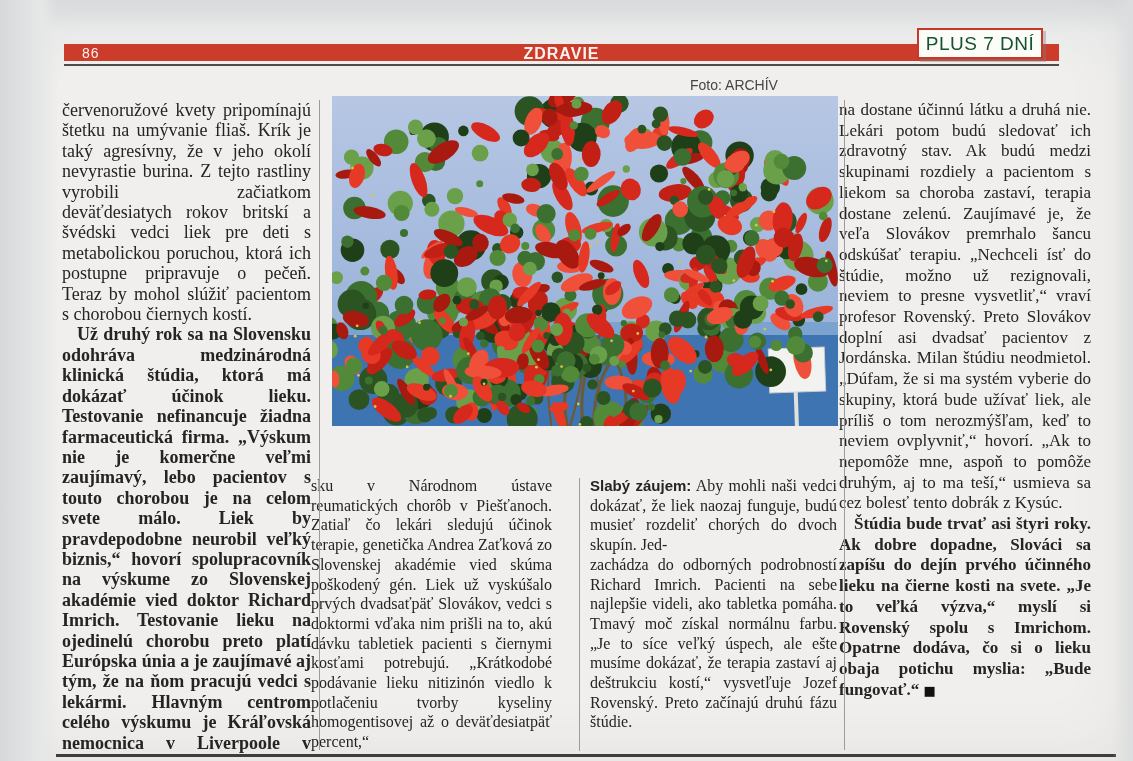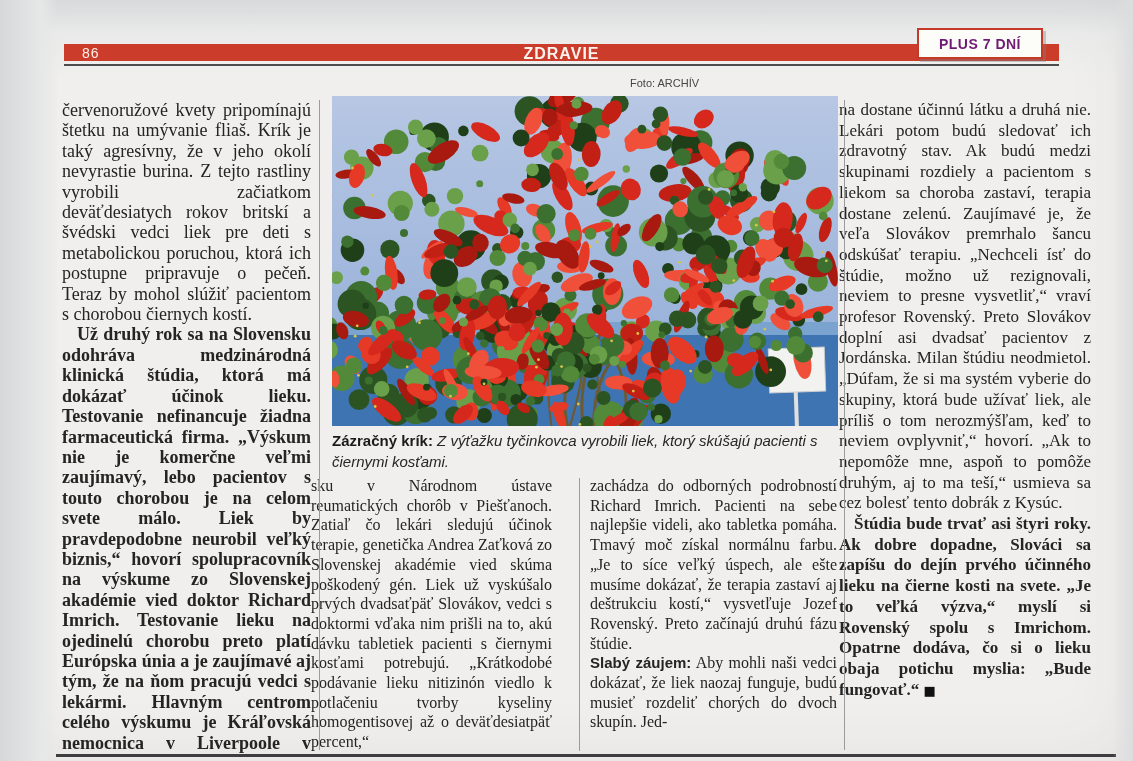--- a/index.html
+++ b/index.html
@@ -21,27 +21,27 @@
   }
   .page::after{ 
     content:"";position:absolute;right:0;top:0;width:20px;height:100%;
     background:linear-gradient(270deg,#dcdddf 0,rgba(220,221,223,0));
   }
   .redbar{position:absolute;left:64px;top:44px;width:995px;height:17px;background:#cb3d2a;}
   .pageno{position:absolute;left:82px;top:45px;font-weight:normal;font-size:14px;color:#fcf2ee;letter-spacing:1px;}
   .section{position:absolute;left:64px;top:45px;width:995px;text-align:center;font-weight:bold;font-size:16px;color:#fcf2ee;letter-spacing:1px;}
   .logo{
     position:absolute;left:917px;top:28px;width:122px;height:27px;
-    background:#fcfcf9;border:2px solid #c43928;color:#701a75;
-    font-weight:bold;font-size:14px;letter-spacing:.5px;
+    background:#fcfcf9;border:2px solid #c43928;color:#14532d;
+    font-weight:normal;font-size:19px;letter-spacing:.5px;
     display:flex;align-items:center;justify-content:center;
     box-shadow:3px 3px 0 rgba(125,125,132,.38);
   }
   .header-rule{position:absolute;left:64px;top:64px;width:995px;height:2px;background:#4c4c4e;}
-  .photo-credit{position:absolute;left:630px;top:77px;width:208px;text-align:left;font-size:11px;color:#454545;}
+  .photo-credit{position:absolute;left:630px;top:77px;width:208px;text-align:center;font-size:14px;color:#454545;}
   .photo{position:absolute;left:332px;top:96px;width:506px;height:330px;background:#9db6dc;}
   .caption{position:absolute;left:332px;top:431px;width:512px;font-size:15px;line-height:20.5px;color:#1b1b1b;}
   .cap-lead{font-weight:bold;}
   .cap-text{font-style:italic;color:#262626;}
   .col{position:absolute;font-family:"Liberation Serif",serif;color:#242424;text-align:justify;overflow:hidden;}
   .col p{margin:0;}
   .col p.ind{text-indent:15px;font-weight:bold;}
   .col-left{left:62px;top:100px;width:249px;height:653px;font-size:18px;line-height:20.4px;}
   .col-right{left:839px;top:100px;width:252px;height:626px;font-size:17px;line-height:20.7px;}
   .col-mid1{left:311px;top:476px;width:241px;height:277px;font-size:16px;line-height:19.7px;}
@@ -702,34 +702,33 @@
         <circle cx="246.3" cy="308.0" r="1.4" fill="#d8c44a"></circle>
         <circle cx="204.4" cy="271.2" r="1.4" fill="#d8c44a"></circle>
         <circle cx="206.5" cy="263.7" r="1.4" fill="#d8c44a"></circle>
         <circle cx="279.6" cy="244.8" r="1.4" fill="#d8c44a"></circle>
         <circle cx="152.1" cy="287.8" r="1.4" fill="#d8c44a"></circle>
         <circle cx="247.9" cy="328.4" r="1.4" fill="#d8c44a"></circle>
         <circle cx="229.6" cy="270.6" r="1.4" fill="#d8c44a"></circle>
       </svg>
   </div>
 
-  <div class="caption"><span class="cap-lead">Zázračný krík:</span> <span class="cap-text">Z výťažku tyčinkovca vyrobili liek, ktorý skúšajú pacienti s čiernymi kosťami.</span></div>
 
   <div class="col col-left">
     <p>červenoružové kvety pripomínajú štetku na umývanie fliaš. Krík je taký agresívny, že v jeho okolí nevyrastie burina. Z tejto rastliny vyrobili začiatkom deväťdesiatych rokov britskí a švédski vedci liek pre deti s metabolickou poruchou, ktorá ich postupne pripravuje o pečeň. Teraz by mohol slúžiť pacientom s chorobou čiernych kostí.</p>
     <p class="ind">Už druhý rok sa na Slovensku odohráva medzinárodná klinická štúdia, ktorá má dokázať účinok lieku. Testovanie nefinancuje žiadna farmaceutická firma. „Výskum nie je komerčne veľmi zaujímavý, lebo pacientov s touto chorobou je na celom svete málo. Liek by pravdepodobne neurobil veľký biznis,“ hovorí spolupracovník na výskume zo Slovenskej akadémie vied doktor Richard Imrich. Testovanie lieku na ojedinelú chorobu preto platí Európska únia a je zaujímavé aj tým, že na ňom pracujú vedci s lekármi. Hlavným centrom celého výskumu je Kráľovská nemocnica v Liverpoole v Anglicku, ale najviac pacientov bude sledovaných práve na Sloven-</p>
   </div>
 
   <div class="col col-mid1">
     <p>sku v Národnom ústave reumatických chorôb v Piešťanoch. Zatiaľ čo lekári sledujú účinok terapie, genetička Andrea Zaťková zo Slovenskej akadémie vied skúma poškodený gén. Liek už vyskúšalo prvých dvadsaťpäť Slovákov, vedci s doktormi vďaka nim prišli na to, akú dávku tabletiek pacienti s čiernymi kosťami potrebujú. „Krátkodobé podávanie lieku nitizinón viedlo k potlačeniu tvorby kyseliny homogentisovej až o deväťdesiatpäť percent,“</p>
   </div>
 
   <div class="col col-mid2">
+    <p><span class="lead-in">Slabý záujem:</span> <span>Aby mohli naši vedci dokázať, že liek naozaj funguje, budú musieť rozdeliť chorých do dvoch skupín. Jed-</span></p>
     <p>zachádza do odborných podrobností Richard Imrich. Pacienti na sebe najlepšie videli, ako tabletka pomáha. Tmavý moč získal normálnu farbu. „Je to síce veľký úspech, ale ešte musíme dokázať, že terapia zastaví aj deštrukciu kostí,“ vysvetľuje Jozef Rovenský. Preto začínajú druhú fázu štúdie.</p>
-    <p><span class="lead-in">Slabý záujem:</span> <span>Aby mohli naši vedci dokázať, že liek naozaj funguje, budú musieť rozdeliť chorých do dvoch skupín. Jed-</span></p>
   </div>
 
   <div class="col col-right">
     <p>na dostane účinnú látku a druhá nie. Lekári potom budú sledovať ich zdravotný stav. Ak budú medzi skupinami rozdiely a pacientom s liekom sa choroba zastaví, terapia dostane zelenú. Zaujímavé je, že veľa Slovákov premrhalo šancu odskúšať terapiu. „Nechceli ísť do štúdie, možno už rezignovali, neviem to presne vysvetliť,“ vraví profesor Rovenský. Preto Slovákov doplní asi dvadsať pacientov z Jordánska. Milan štúdiu neodmietol. „Dúfam, že si ma systém vyberie do skupiny, ktorá bude užívať liek, ale príliš o tom nerozmýšľam, keď to neviem ovplyvniť,“ hovorí. „Ak to nepomôže mne, aspoň to pomôže druhým, aj to ma teší,“ usmieva sa cez bolesť tento dobrák z Kysúc.</p>
     <p class="ind"><span>Štúdia bude trvať asi štyri roky. Ak dobre dopadne, Slováci sa zapíšu do dejín prvého účinného lieku na čierne kosti na svete. „Je to veľká výzva,“ myslí si Rovenský spolu s Imrichom. Opatrne dodáva, čo si o lieku obaja potichu myslia: „Bude fungovať.“</span> <span class="endmark">■</span></p>
   </div>
 
   <div class="vrule vr-a"></div>
   <div class="vrule vr-b"></div>
   <div class="vrule vr-c"></div>

